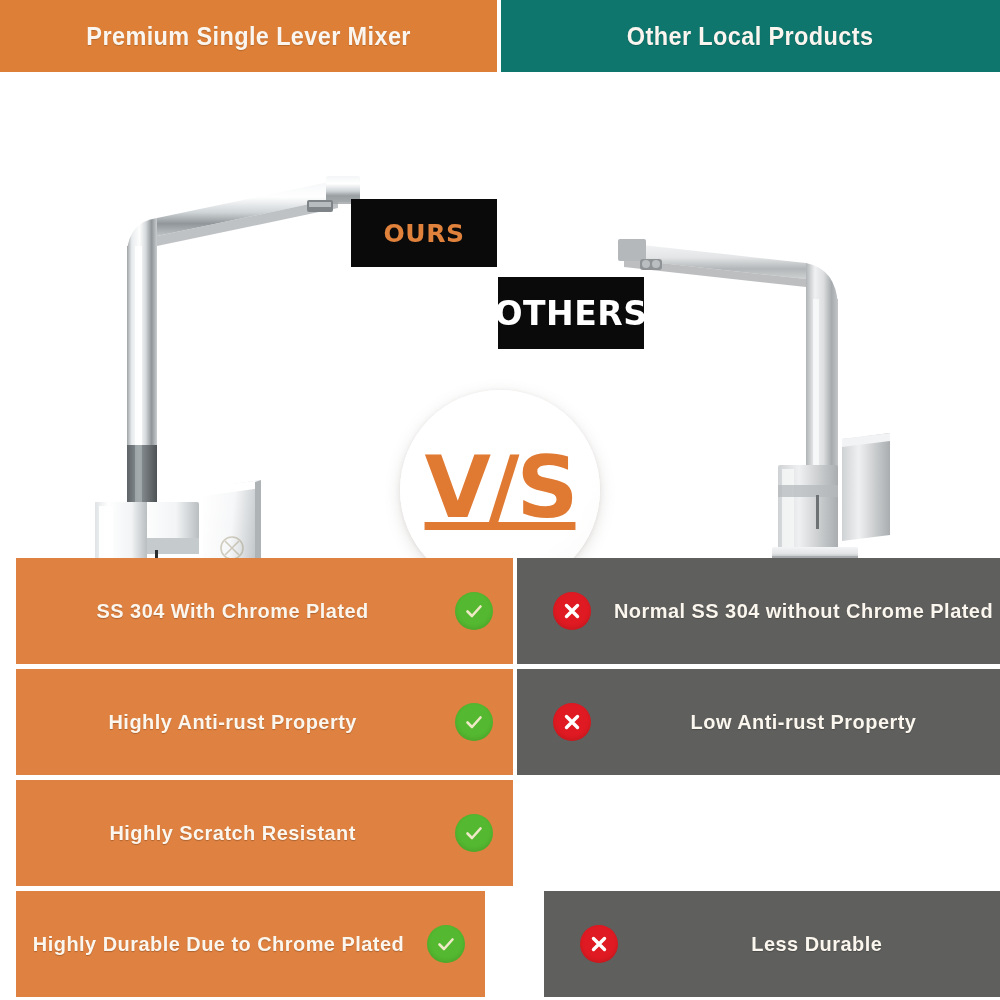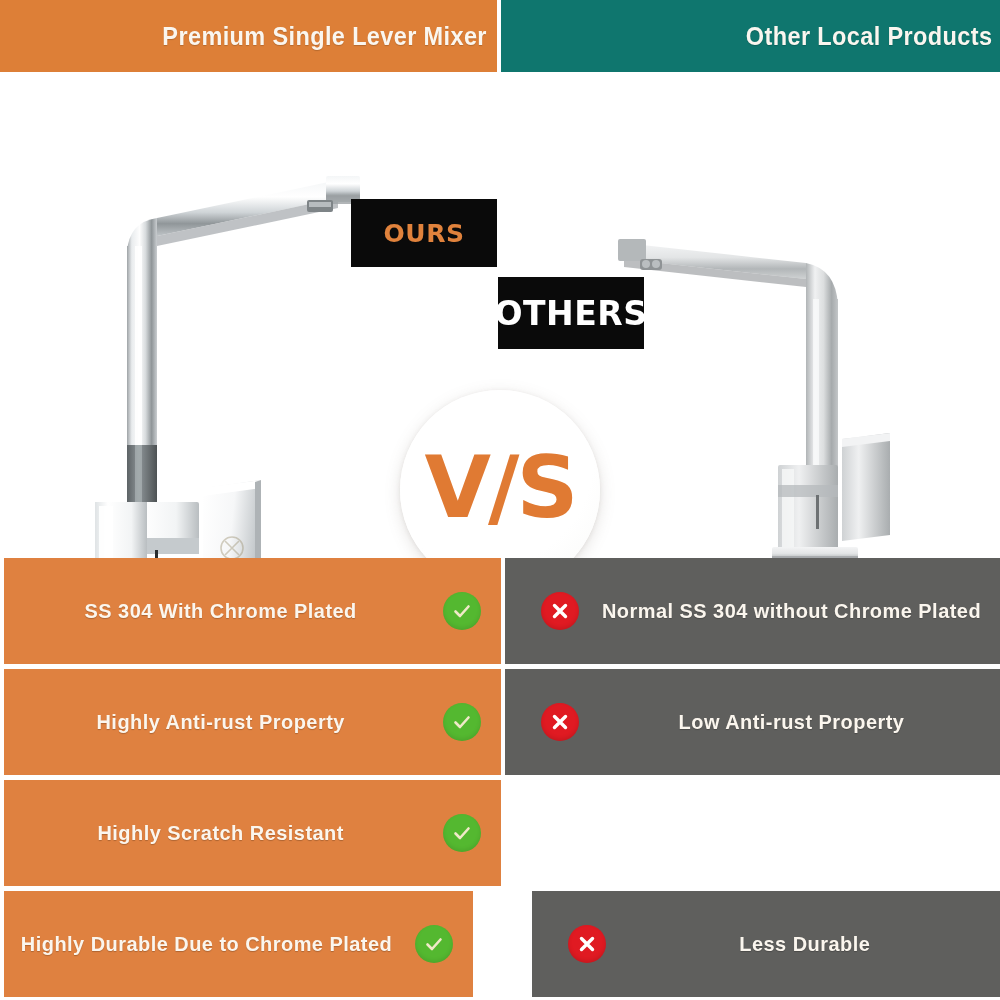--- a/index.html
+++ b/index.html
@@ -17,21 +17,21 @@
   }
 
   
   .header {
     position:absolute; top:0; left:0;
     width:1000px; height:72px;
     display:flex;
   }
   .header-cell {
     height:72px;
-    display:flex; align-items:center; justify-content:flex-end;
+    display:flex; align-items:center; justify-content:center;
   }
   .header-cell.ours   { width:497px; background:#dd7f37; }
   .header-gap         { width:4px;  background:#ffffff; }
   .header-cell.others { width:499px; background:#0f766e; }
 
   .header-title {
     font-size:25px;
     font-weight:bold;
     color:#faf6ef;
     letter-spacing:0.4px;
@@ -60,20 +60,21 @@
     z-index:4;
   }
   .vs-text {
     font-size:86px;
     font-weight:bold;
     color:#e07a33;
     font-family:"DejaVu Sans", sans-serif;
     letter-spacing:-3px;
     line-height:1;
     transform:translateY(-3px);
+    text-decoration:underline;
   }
 
   
   .chip {
     position:absolute;
     background:#0a0a0a;
     display:flex; align-items:center; justify-content:center;
     z-index:6;
   }
   .chip-ours   { left:351px; top:127px; width:146px; height:68px; }
@@ -85,21 +86,21 @@
   }
   .chip-ours   .chip-label { color:#e0823c; font-size:25px; }
   .chip-others .chip-label { color:#ffffff; font-size:33px; }
 
   
   .faucet-ours   { position:absolute; left:95px;  top:78px; width:300px; height:460px; z-index:2; }
   .faucet-others { position:absolute; left:610px; top:145px; width:300px; height:375px; z-index:2; }
 
   
   .rows {
-    position:absolute; top:558px; left:4px;
+    position:absolute; top:558px; left:16px;
     width:976px; height:442px;
   }
   .row {
     display:flex;
     width:1000px;
     height:106px;
     margin-bottom:5px;
   }
   .row:last-child { margin-bottom:12px;gap:28px; }
 

